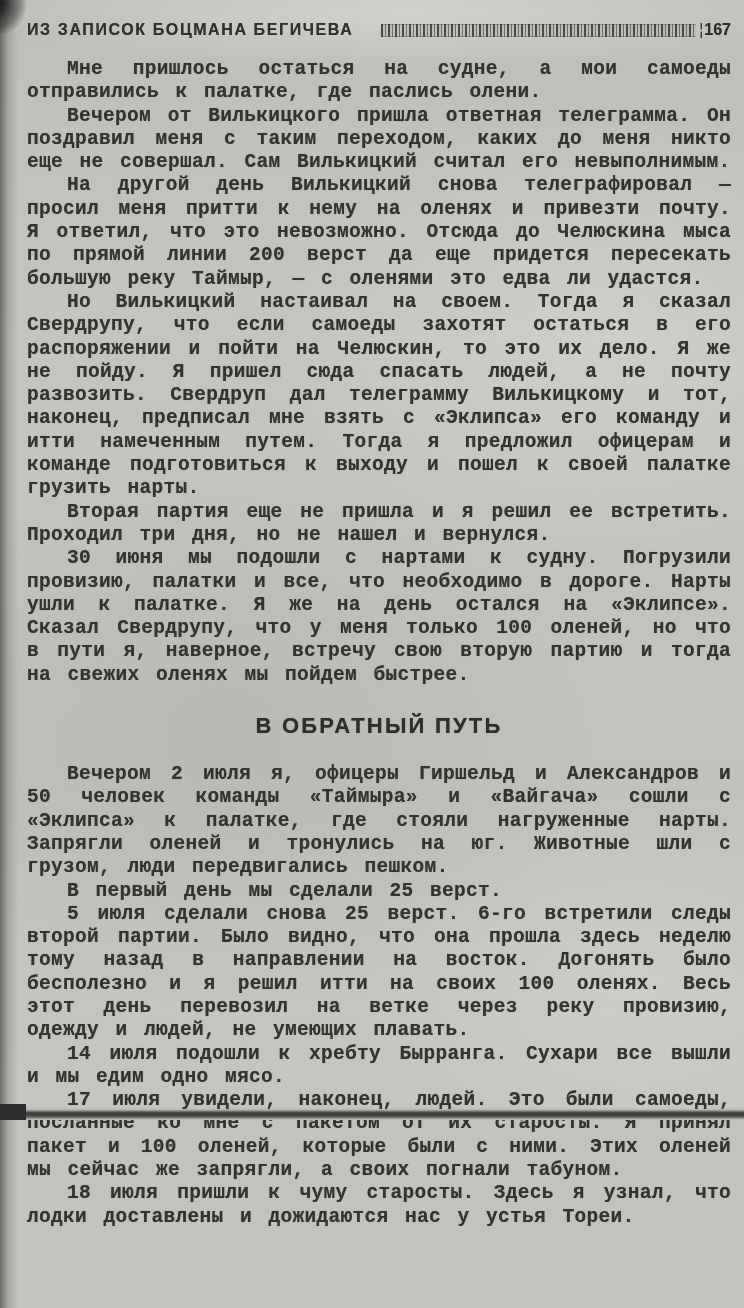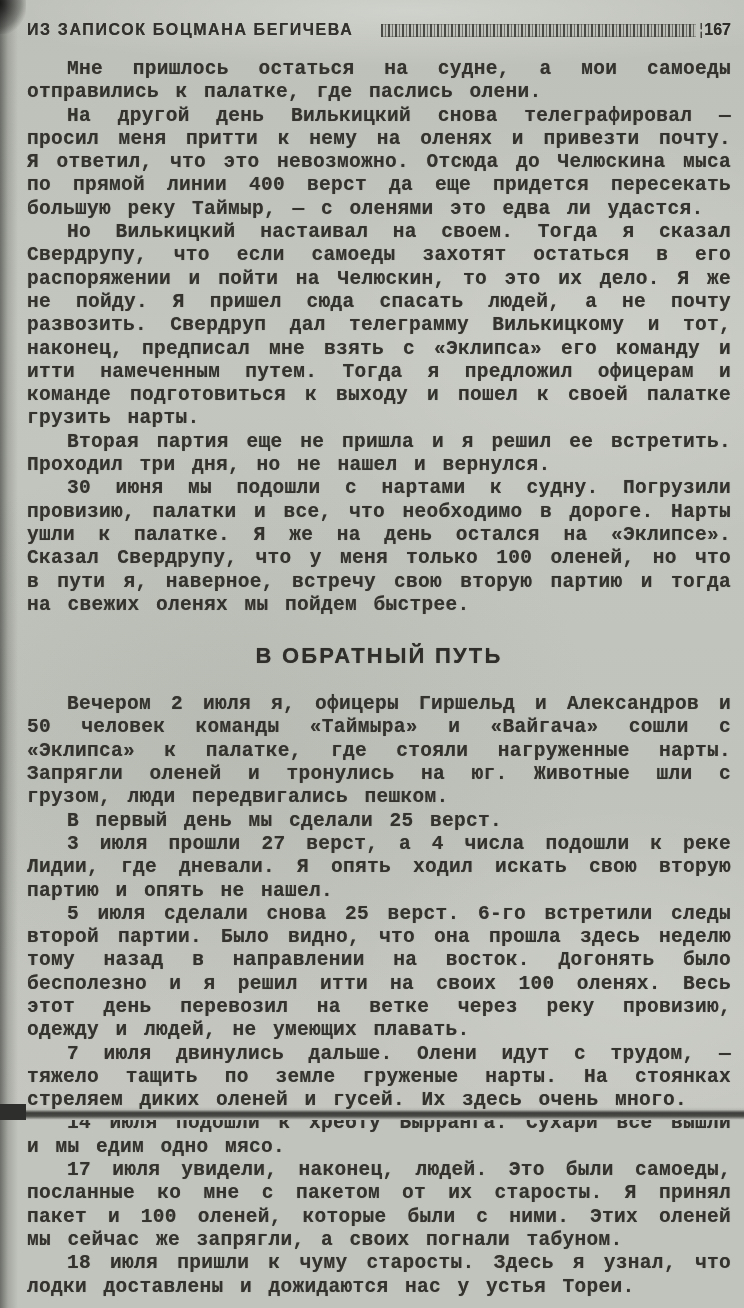--- a/index.html
+++ b/index.html
@@ -110,43 +110,42 @@
     <span class="header-rule"></span>
     <span class="page-number">167</span>
   </div>
 
   <div class="text-block">
 
     <div>
 
         <p>Мне пришлось  остаться на судне, а мои самоеды отправились к палатке, где паслись олени.</p>
 
+        <p>Вечером от Вилькицкого пришла ответная телеграмма. Он поздравил меня с таким переходом, каких до меня никто еще не совершал. Сам Вилькицкий считал его невыполнимым.</p>
 
-        <p>На другой день Вилькицкий снова телеграфировал — просил меня притти к нему на оленях и привезти почту. Я ответил, что это невозможно. Отсюда до Челюскина мыса по прямой линии 400 верст да еще придется пересекать большую реку Таймыр, — с оленями это едва ли удастся.</p>
+        <p>На другой день Вилькицкий снова телеграфировал — просил меня притти к нему на оленях и привезти почту. Я ответил, что это невозможно. Отсюда до Челюскина мыса по прямой линии 200 верст да еще придется пересекать большую реку Таймыр, — с оленями это едва ли удастся.</p>
 
         <p>Но Вилькицкий настаивал на своем. Тогда я сказал Свердрупу, что если самоеды захотят остаться в его распоряжении и пойти на Челюскин, то это их дело. Я же не пойду. Я пришел сюда спасать людей, а не почту развозить. Свердруп дал телеграмму Вилькицкому и тот, наконец, предписал мне взять с «Эклипса» его команду и итти намеченным путем. Тогда я предложил офицерам и команде подготовиться к выходу и пошел к своей палатке грузить нарты.</p>
 
         <p>Вторая партия еще не пришла и я решил ее встретить. Проходил три дня, но не нашел и вернулся.</p>
 
         <p>30 июня мы подошли с нартами к судну. Погрузили провизию, палатки и все, что необходимо в дороге. Нарты ушли к палатке. Я же на день остался на «Эклипсе». Сказал Свердрупу, что у меня только 100 оленей, но что в пути я, наверное, встречу свою вторую партию и тогда на свежих оленях мы пойдем быстрее.</p>
       </div>
 
     <h2 class="section-heading">В ОБРАТНЫЙ ПУТЬ</h2>
 
     <div>
 
         <p>Вечером 2 июля я, офицеры Гиршельд и Александров и 50 человек команды «Таймыра» и «Вайгача» сошли с «Эклипса» к палатке, где стояли нагруженные нарты. Запрягли оленей и тронулись на юг. Животные шли с грузом, люди передвигались пешком.</p>
 
         <p>В первый день мы сделали 25 верст.</p>
 
-        <p>3 июля прошли 27 верст, а 4 числа  подошли к реке  Лидии, где дневали. Я опять ходил искать свою вторую партию и опять не нашел.</p>
 
         <p>5 июля сделали снова 25 верст. 6-го встретили следы второй партии. Было видно, что она прошла здесь неделю тому назад в направлении на восток. Догонять было бесполезно и я решил итти на своих 100 оленях. Весь этот день перевозил на ветке через реку провизию, одежду и людей, не умеющих плавать.</p>
 
-        <p>7 июля двинулись дальше. Олени идут с трудом, — тяжело тащить по земле груженые нарты. На стоянках стреляем диких оленей и гусей. Их здесь очень много.</p>
 
         <p>14 июля подошли к хребту Бырранга. Сухари все  вышли и мы едим одно мясо.</p>
 
 
         <p>17 июля увидели, наконец, людей. Это были самоеды, посланные ко мне с пакетом от их старосты. Я принял пакет и 100 оленей, которые были с ними. Этих оленей мы сейчас же запрягли, а своих погнали табуном.</p>
 
         <p>18 июля пришли к чуму старосты. Здесь я узнал, что  лодки доставлены и дожидаются нас у устья Тореи.</p>
 
       </div>
 

